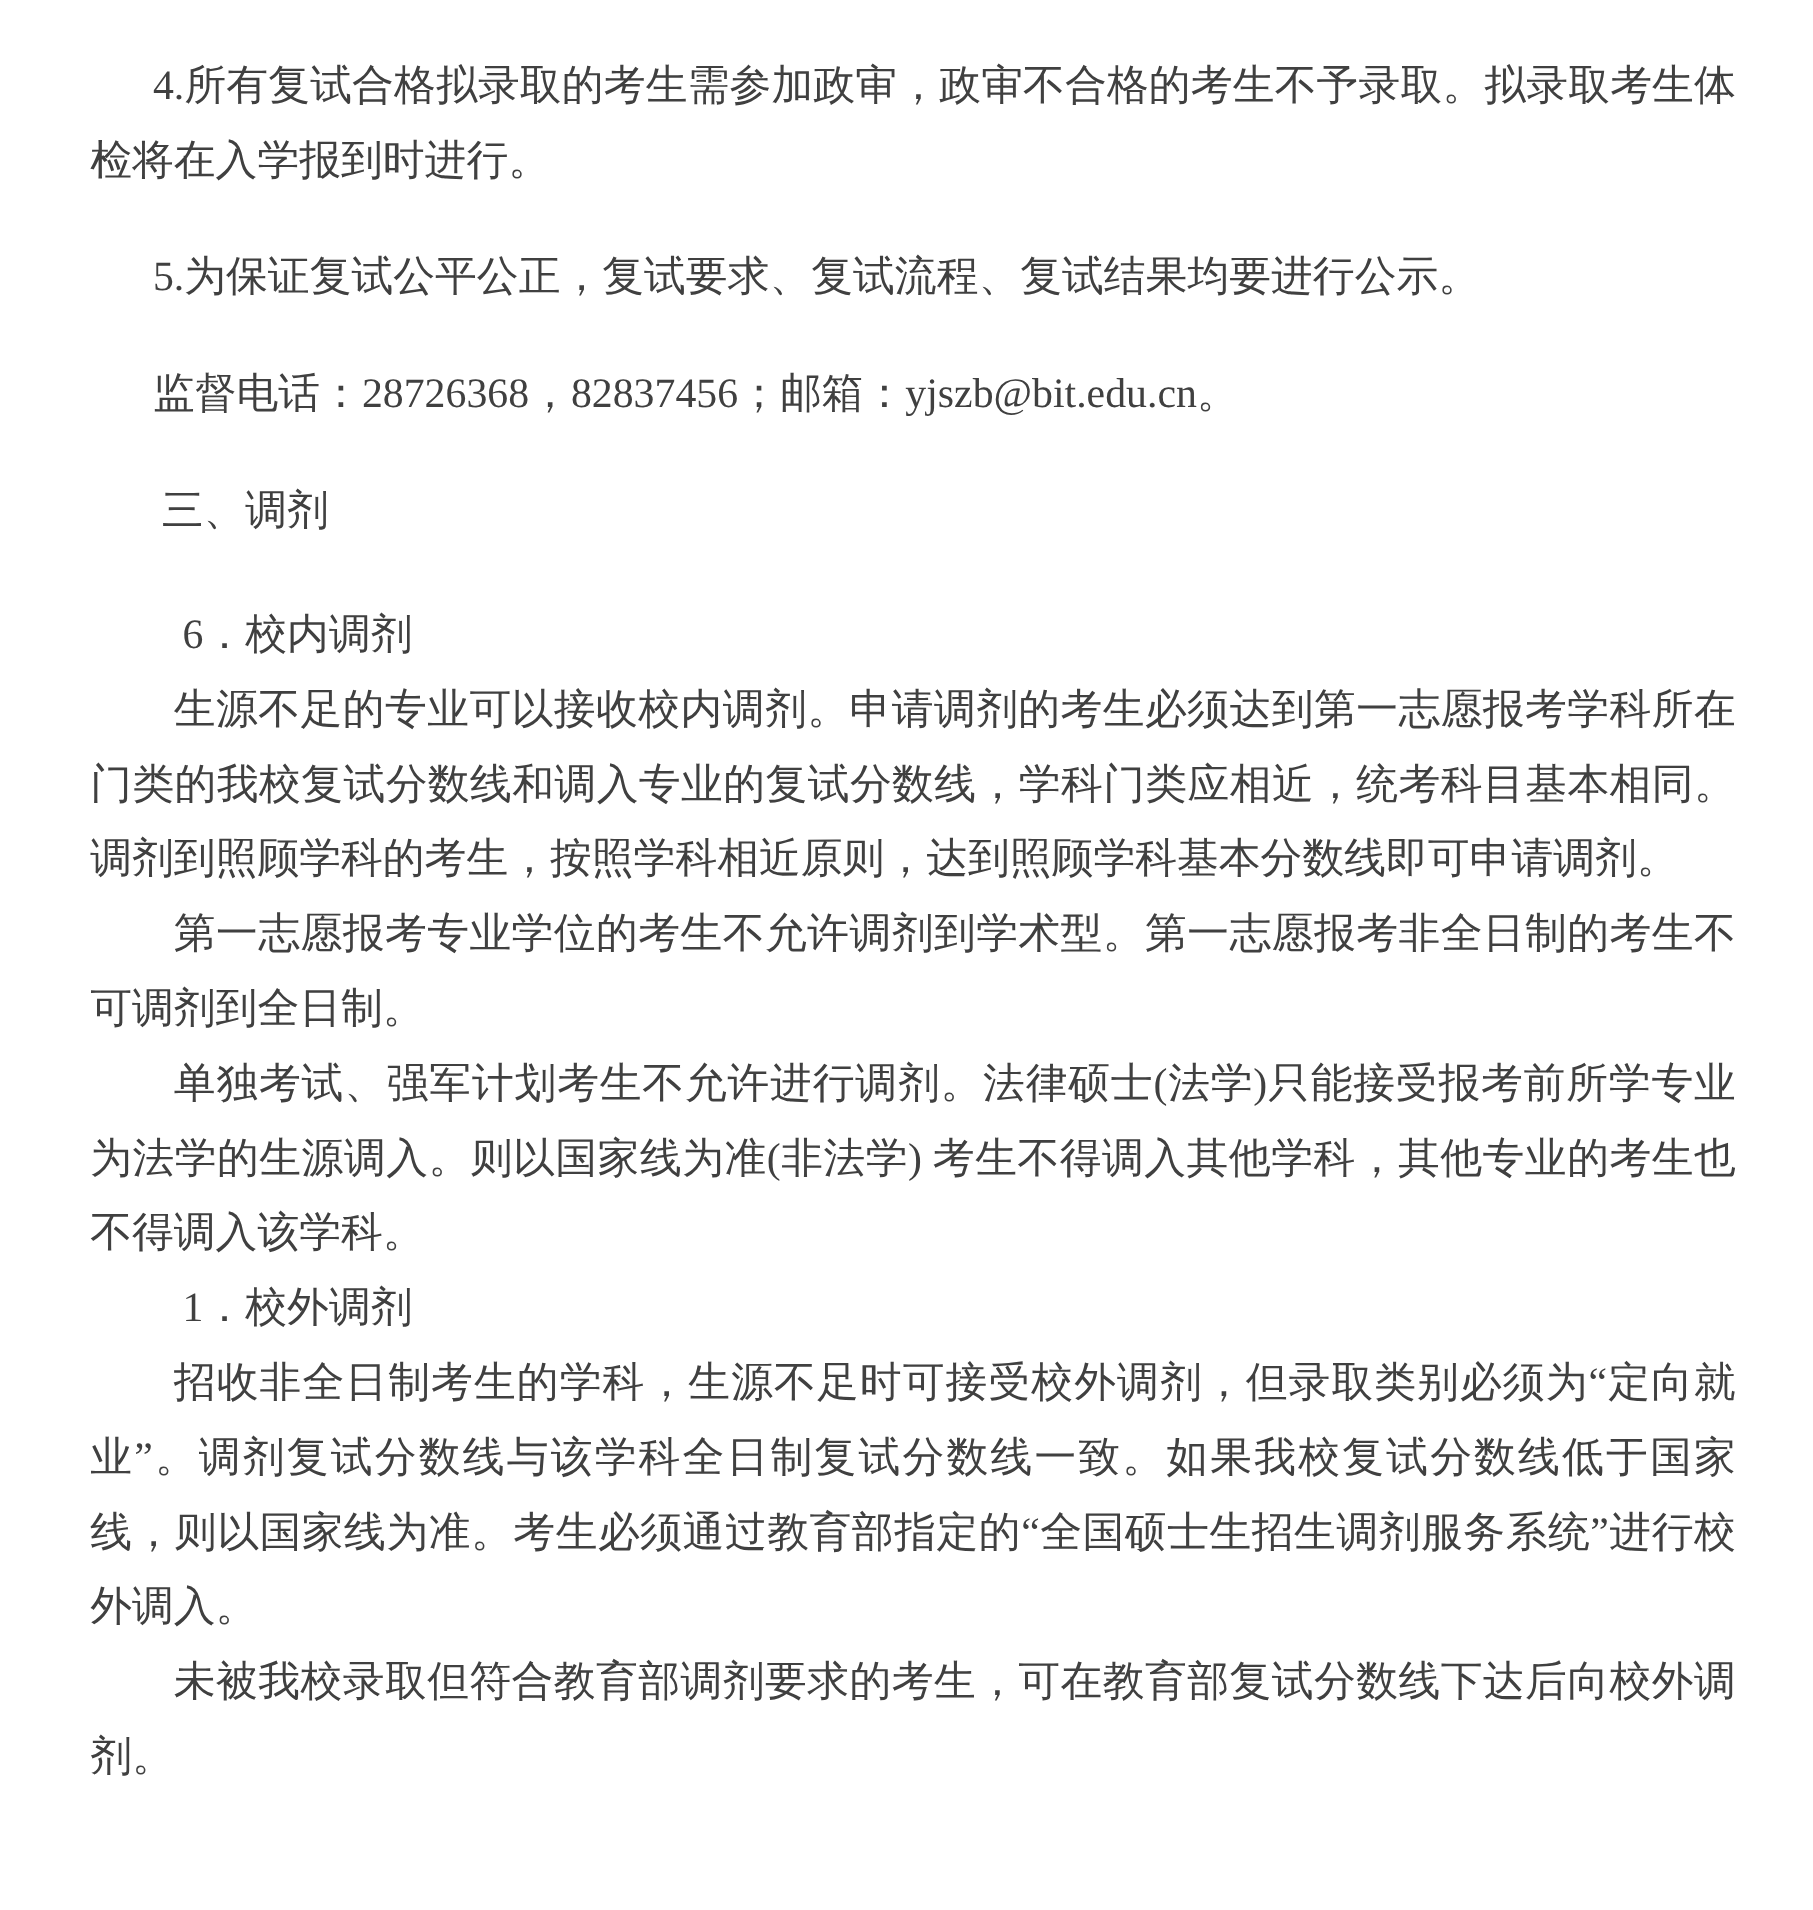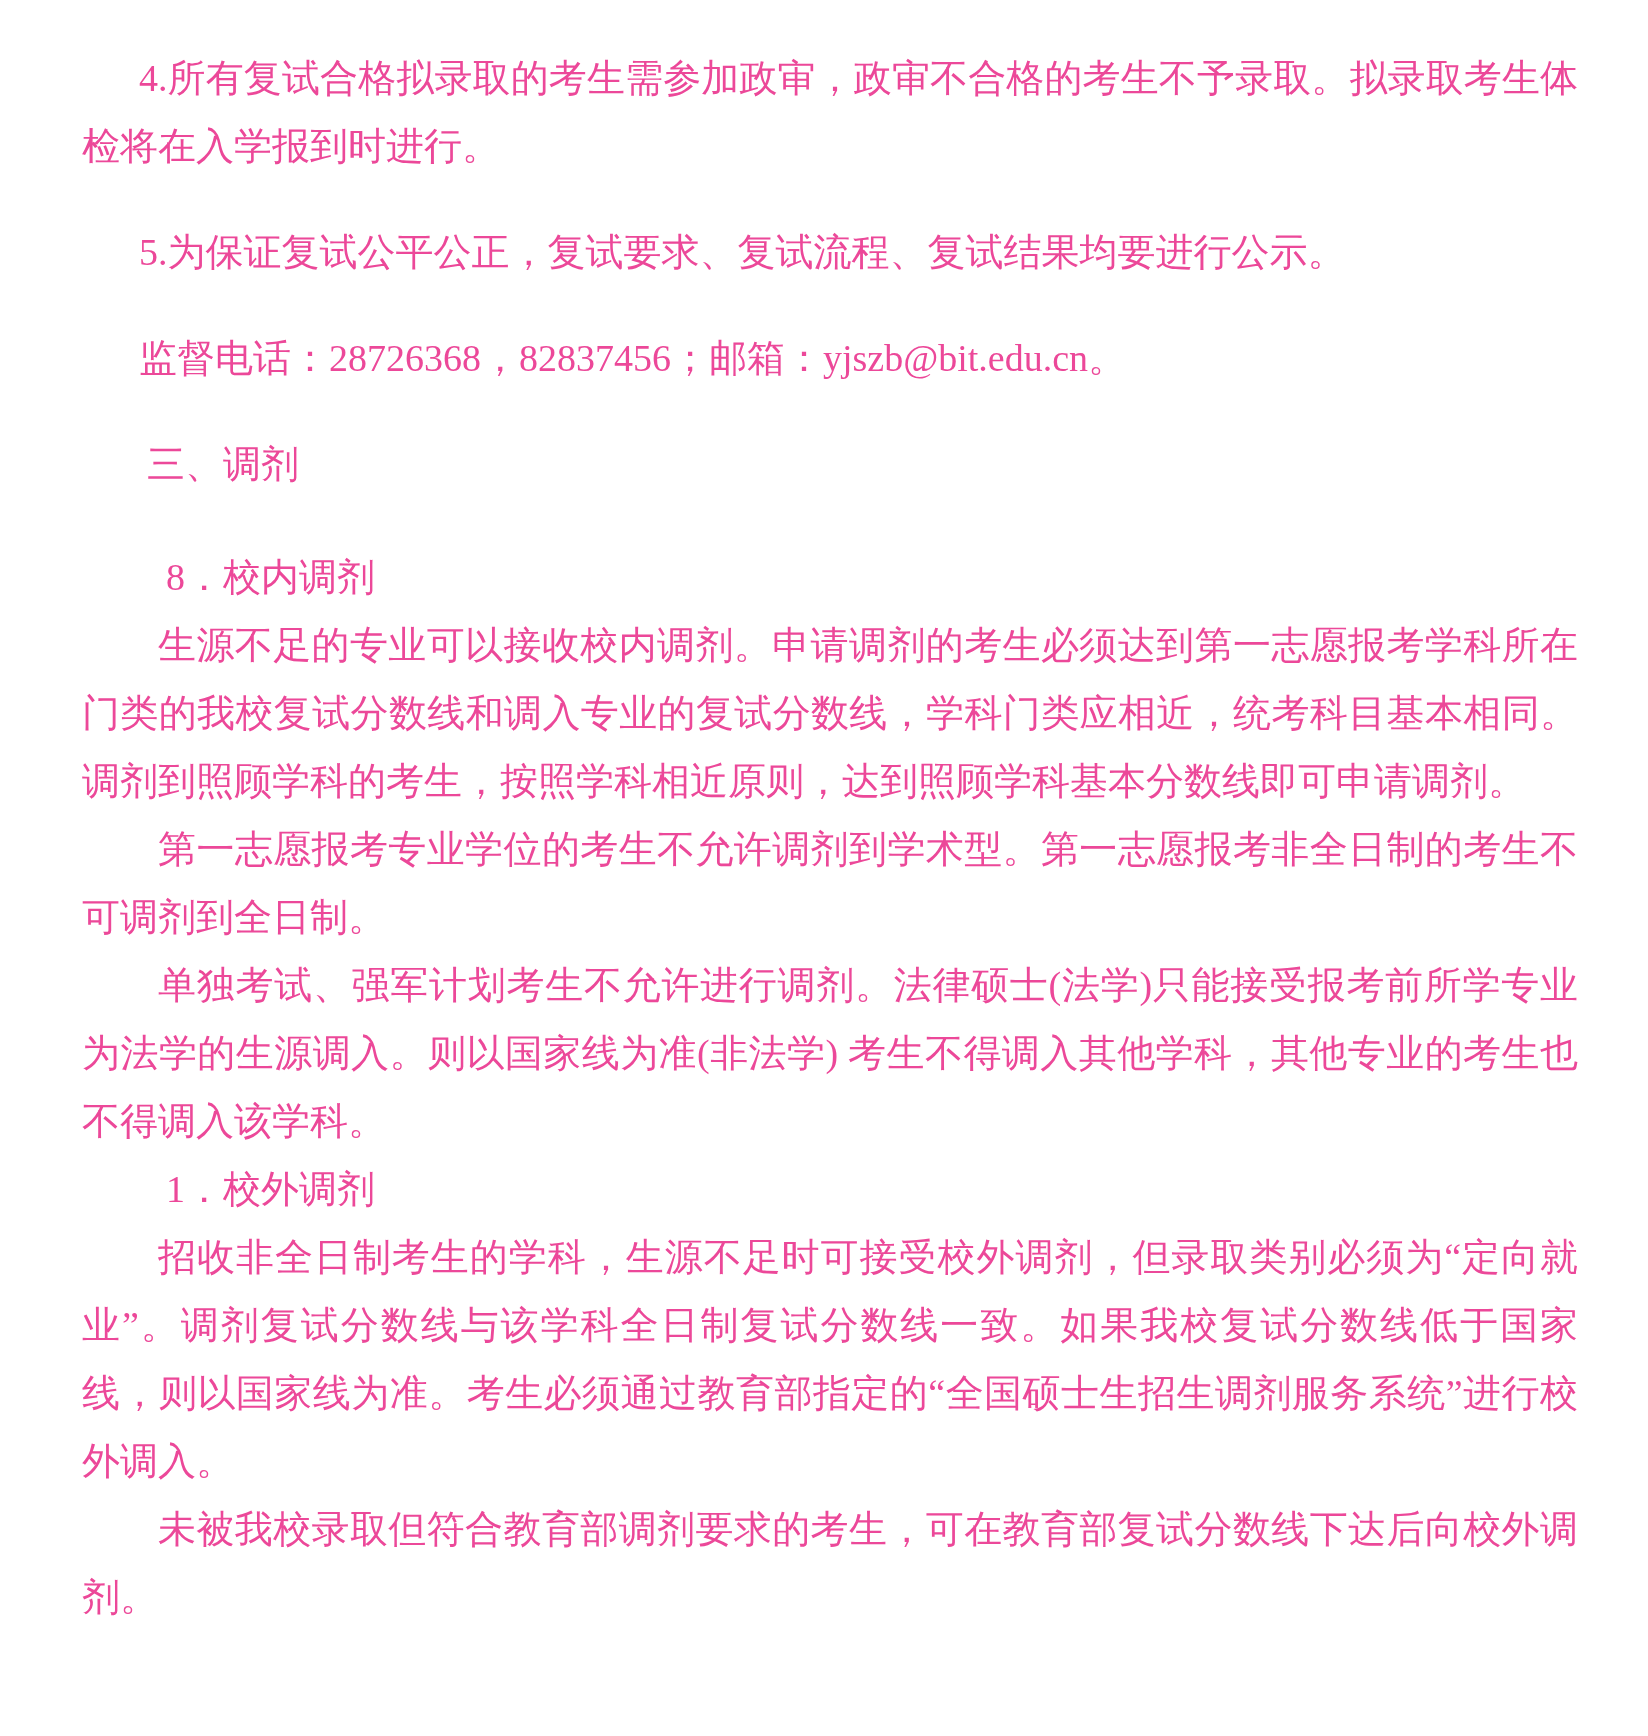--- a/index.html
+++ b/index.html
@@ -10,21 +10,21 @@
   .page {
     position: relative;
     width: 1648px;
     height: 1736px;
     background: #ffffff;
     box-sizing: border-box;
     padding: 44px 70px 0 82px;
     font-family: "Liberation Serif", "DejaVu Serif", serif;
     font-size: 38px;
     line-height: 68px;
-    color: #ec4899;
+    color: #404040;
     overflow: hidden;
   }
   .para {
     margin: 0;
     text-align: justify;
     text-justify: inter-ideograph;
     word-break: break-all;
     overflow-wrap: anywhere;
   }
   
@@ -42,21 +42,21 @@
 <div class="page">
 
   <p class="para indent-num">4.所有复试合格拟录取的考生需参加政审，政审不合格的考生不予录取。拟录取考生体检将在入学报到时进行。</p>
 
   <p class="para indent-num gap-blank">5.为保证复试公平公正，复试要求、复试流程、复试结果均要进行公示。</p>
 
   <p class="para indent-num gap-blank">监督电话：28726368，82837456；邮箱：yjszb@bit.edu.cn。</p>
 
   <p class="para indent-sec gap-blank">三、调剂</p>
 
-  <p class="para indent-sub gap-sub">8．校内调剂</p>
+  <p class="para indent-sub gap-sub">6．校内调剂</p>
 
   <p class="para indent-body">生源不足的专业可以接收校内调剂。申请调剂的考生必须达到第一志愿报考学科所在门类的我校复试分数线和调入专业的复试分数线，学科门类应相近，统考科目基本相同。调剂到照顾学科的考生，按照学科相近原则，达到照顾学科基本分数线即可申请调剂。</p>
 
   <p class="para indent-body">第一志愿报考专业学位的考生不允许调剂到学术型。第一志愿报考非全日制的考生不可调剂到全日制。</p>
 
   <p class="para indent-body">单独考试、强军计划考生不允许进行调剂。法律硕士(法学)只能接受报考前所学专业为法学的生源调入。则以国家线为准(非法学) 考生不得调入其他学科，其他专业的考生也不得调入该学科。</p>
 
   <p class="para indent-sub">1．校外调剂</p>
 
   <p class="para indent-body">招收非全日制考生的学科，生源不足时可接受校外调剂，但录取类别必须为“定向就业”。调剂复试分数线与该学科全日制复试分数线一致。如果我校复试分数线低于国家线，则以国家线为准。考生必须通过教育部指定的“全国硕士生招生调剂服务系统”进行校外调入。</p>

